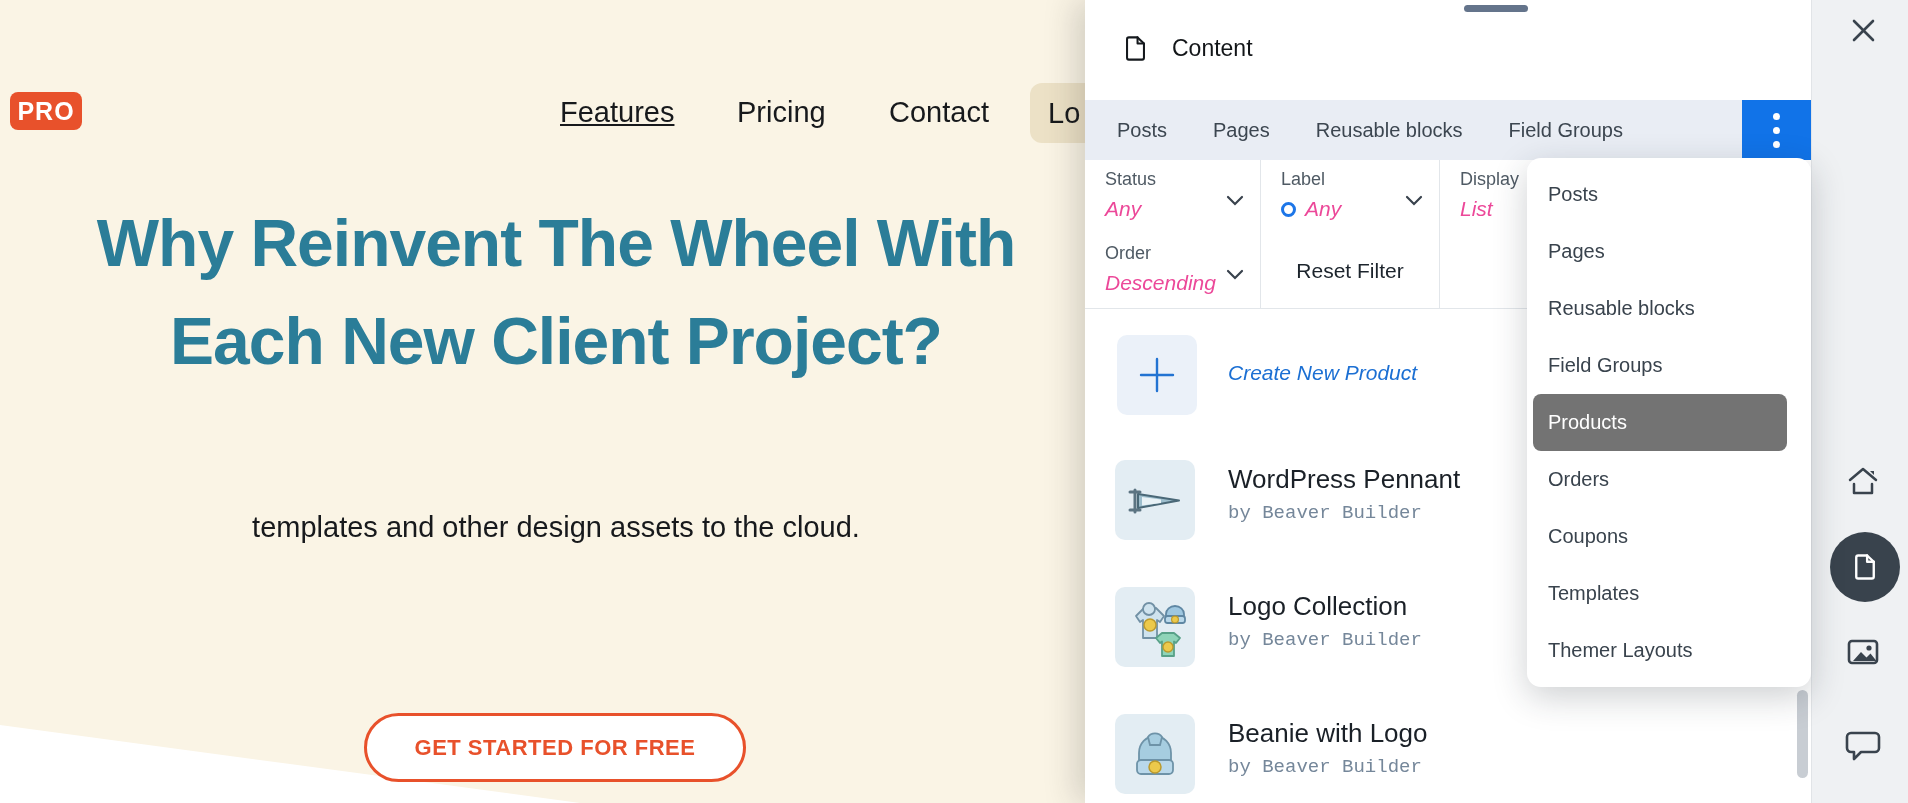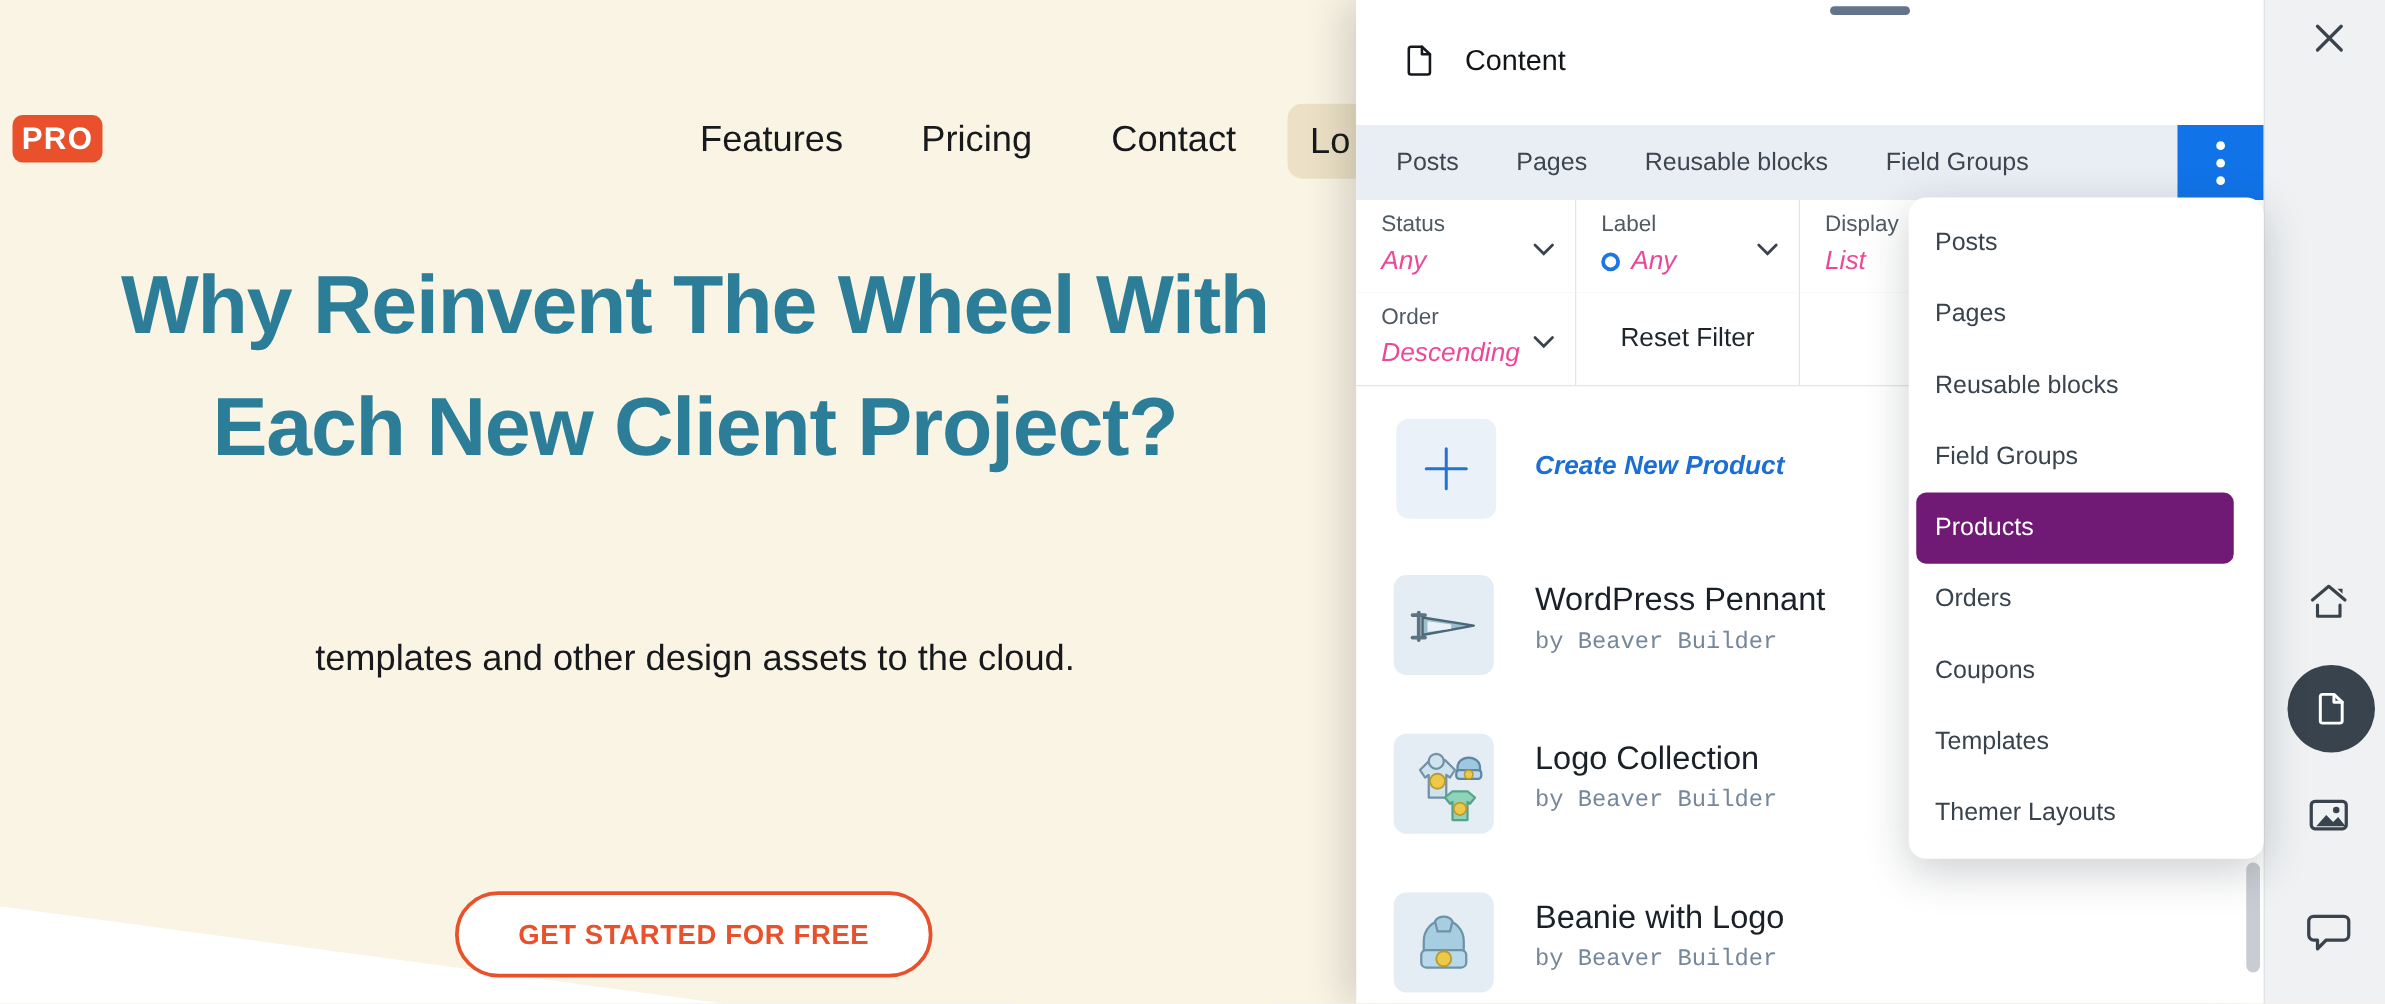--- a/index.html
+++ b/index.html
@@ -8,21 +8,21 @@
     font-family:"Liberation Sans",sans-serif;background:#ffffff;
   }
   
   .site{position:absolute;inset:0;background:#faf4e5;z-index:0;}
   .wedge{position:absolute;left:0;bottom:0;width:580px;height:78px;background:#ffffff;
          clip-path:polygon(0 0,100% 100%,0 100%);}
   .logo{position:absolute;left:10px;top:92px;width:72px;height:38px;background:#e8512b;
         border-radius:8px;color:#fff;font-weight:bold;font-size:25px;letter-spacing:1px;
         display:flex;align-items:center;justify-content:center;}
   .nav-link{position:absolute;top:96px;font-size:29px;color:#17191c;white-space:nowrap;cursor:pointer;}
-  .nav-features{left:560px;}
+  .nav-features{left:560px;text-decoration:underline;}
   .nav-pricing{left:737px;}
   .nav-contact{left:889px;}
   .nav-login{position:absolute;left:1030px;top:83px;width:86px;height:60px;background:#ece1c6;
              border-radius:12px;display:flex;align-items:center;color:#17191c;font-size:29px;
              padding-left:18px;box-sizing:border-box;cursor:pointer;}
   .hero-h1{position:absolute;left:0;top:194px;width:1112px;text-align:center;
            color:#2b7d98;font-size:66px;line-height:98px;font-weight:bold;letter-spacing:-1px;margin:0;}
   .hero-p{position:absolute;left:0;top:451px;width:1112px;text-align:center;
           color:#17191c;font-size:29px;line-height:51px;margin:0;}
   .cta{position:absolute;left:364px;top:713px;width:382px;height:69px;background:#ffffff;
@@ -55,34 +55,34 @@
   .fc4{left:535px;width:191px;border-right:none;}
   .flabel{position:absolute;left:20px;top:9px;font-size:18px;color:#4f5a64;}
   .fvalue{position:absolute;left:20px;top:37px;font-size:21px;color:#ec4899;display:flex;align-items:center;gap:9px;font-style:italic;}
   .fchevron{position:absolute;right:16px;top:32px;}
   .reset-cell{display:flex;align-items:center;justify-content:center;}
   .reset-label{font-size:21px;color:#1c242c;}
   
   .create-row{position:absolute;left:0;top:335px;width:520px;height:80px;cursor:pointer;}
   .plus-tile{position:absolute;left:32px;top:0;width:80px;height:80px;background:#ebf1f9;border-radius:10px;
              display:flex;align-items:center;justify-content:center;}
-  .create-label{position:absolute;left:143px;top:26px;font-size:21px;font-style:italic;font-weight:bold;color:#1b6fd3;}
+  .create-label{position:absolute;left:143px;top:26px;font-size:21px;font-style:italic;font-weight:normal;color:#1b6fd3;}
   .prow{position:absolute;left:0;width:520px;height:95px;cursor:pointer;}
   .pthumb{position:absolute;left:30px;top:0;width:80px;height:80px;background:#e3edf3;border-radius:10px;
           display:flex;align-items:center;justify-content:center;}
   .ptitle{position:absolute;left:143px;top:4px;font-size:26px;color:#1a2027;}
   .pby{position:absolute;left:143px;top:42px;font-size:19px;color:#75879a;font-family:Liberation Mono, monospace;}
   .panel-scrollthumb{position:absolute;left:1797px;top:690px;width:11px;height:88px;background:#c8cdd3;
                      border-radius:6px;z-index:12;cursor:grab;}
   
   .dropdown{position:absolute;left:1527px;top:158px;width:284px;height:529px;background:#ffffff;
             border-radius:14px;box-shadow:0 10px 34px rgba(30,40,50,.22);z-index:40;
             padding-top:8px;box-sizing:border-box;}
   .mitem{height:57px;display:flex;align-items:center;padding-left:21px;font-size:20px;color:#39434d;cursor:pointer;}
-  .mitem.selected{background:#701a75;color:#ffffff;border-radius:8px;margin:0 24px 0 6px;padding-left:15px;}
+  .mitem.selected{background:#737373;color:#ffffff;border-radius:8px;margin:0 24px 0 6px;padding-left:15px;}
   
   .sidebar{position:absolute;left:1811px;top:0;width:97px;height:803px;background:#eff1f3;
            border-left:1px solid #e1e4e7;z-index:20;box-sizing:border-box;}
   .sb-close{position:absolute;left:38px;top:17px;cursor:pointer;}
   .sb-home{position:absolute;left:34px;top:464px;cursor:pointer;}
   .sb-active{position:absolute;left:18px;top:532px;width:70px;height:70px;border-radius:50%;
              background:#39434d;display:flex;align-items:center;justify-content:center;cursor:pointer;}
   .sb-media{position:absolute;left:34px;top:635px;cursor:pointer;}
   .sb-chat{position:absolute;left:33px;top:729px;cursor:pointer;}
 </style>

